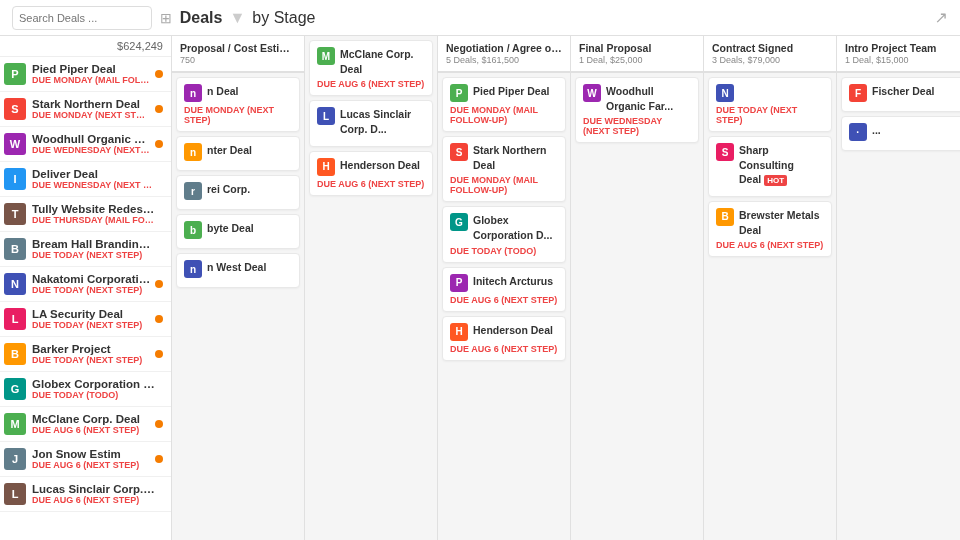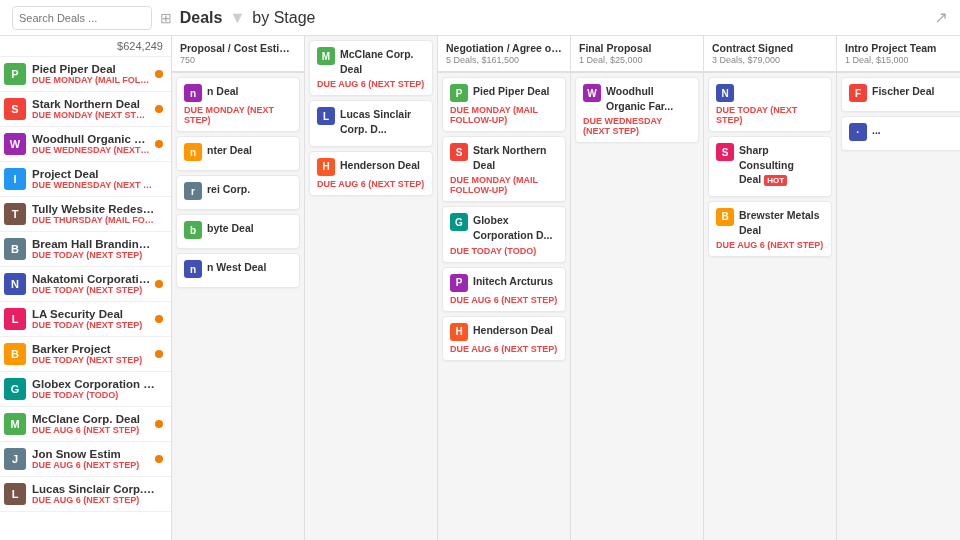--- a/index.html
+++ b/index.html
@@ -131,21 +131,21 @@
     <div class="avatar" style="background:#9c27b0">W</div>
     <div class="sidebar-item-info">
       <div class="sidebar-item-name">Woodhull Organic Farm</div>
       <div class="sidebar-item-due">DUE WEDNESDAY (NEXT STEP)</div>
     </div>
     <div class="sidebar-dot" style="background:#f57c00"></div>
   </div>
           <div class="sidebar-item">
     <div class="avatar" style="background:#2196f3">I</div>
     <div class="sidebar-item-info">
-      <div class="sidebar-item-name">Project Deal</div>
+      <div class="sidebar-item-name">Deliver Deal</div>
       <div class="sidebar-item-due">DUE WEDNESDAY (NEXT STEP)</div>
     </div>
     <div style="width:8px"></div>
   </div>
           <div class="sidebar-item">
     <div class="avatar" style="background:#795548">T</div>
     <div class="sidebar-item-info">
       <div class="sidebar-item-name">Tully Website Redesign</div>
       <div class="sidebar-item-due">DUE THURSDAY (MAIL FOLLOW-UP)</div>
     </div>

